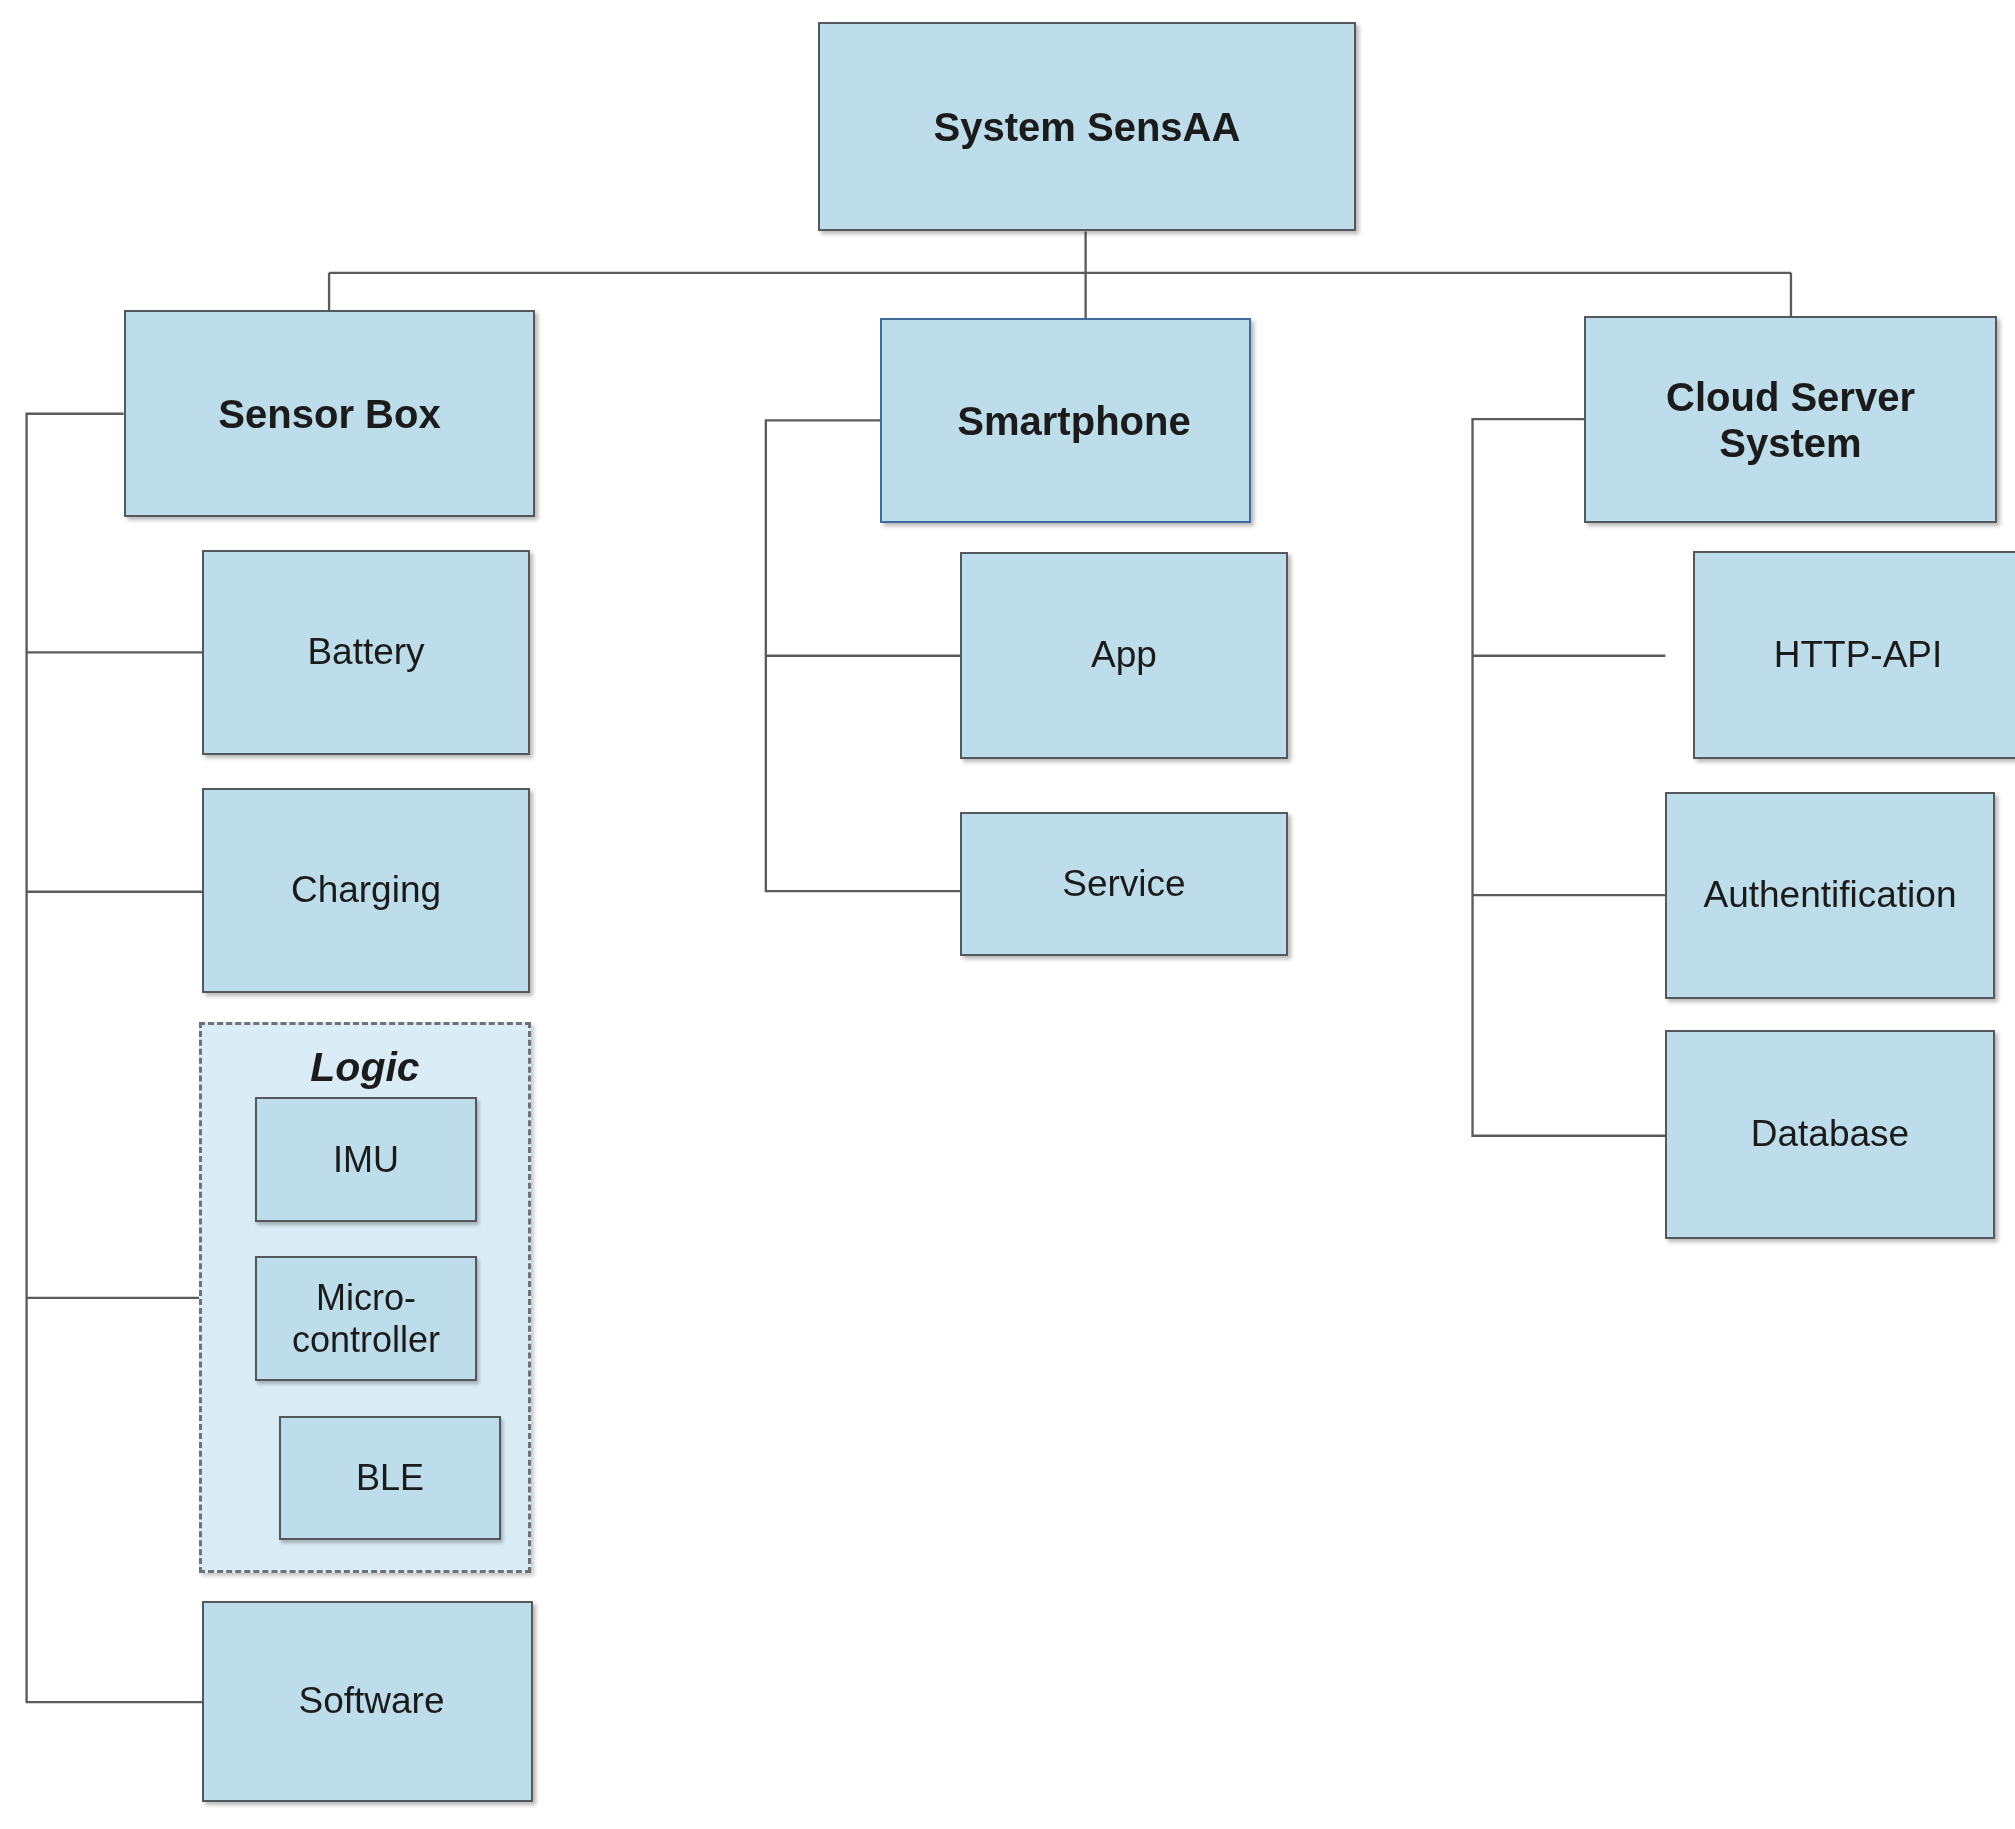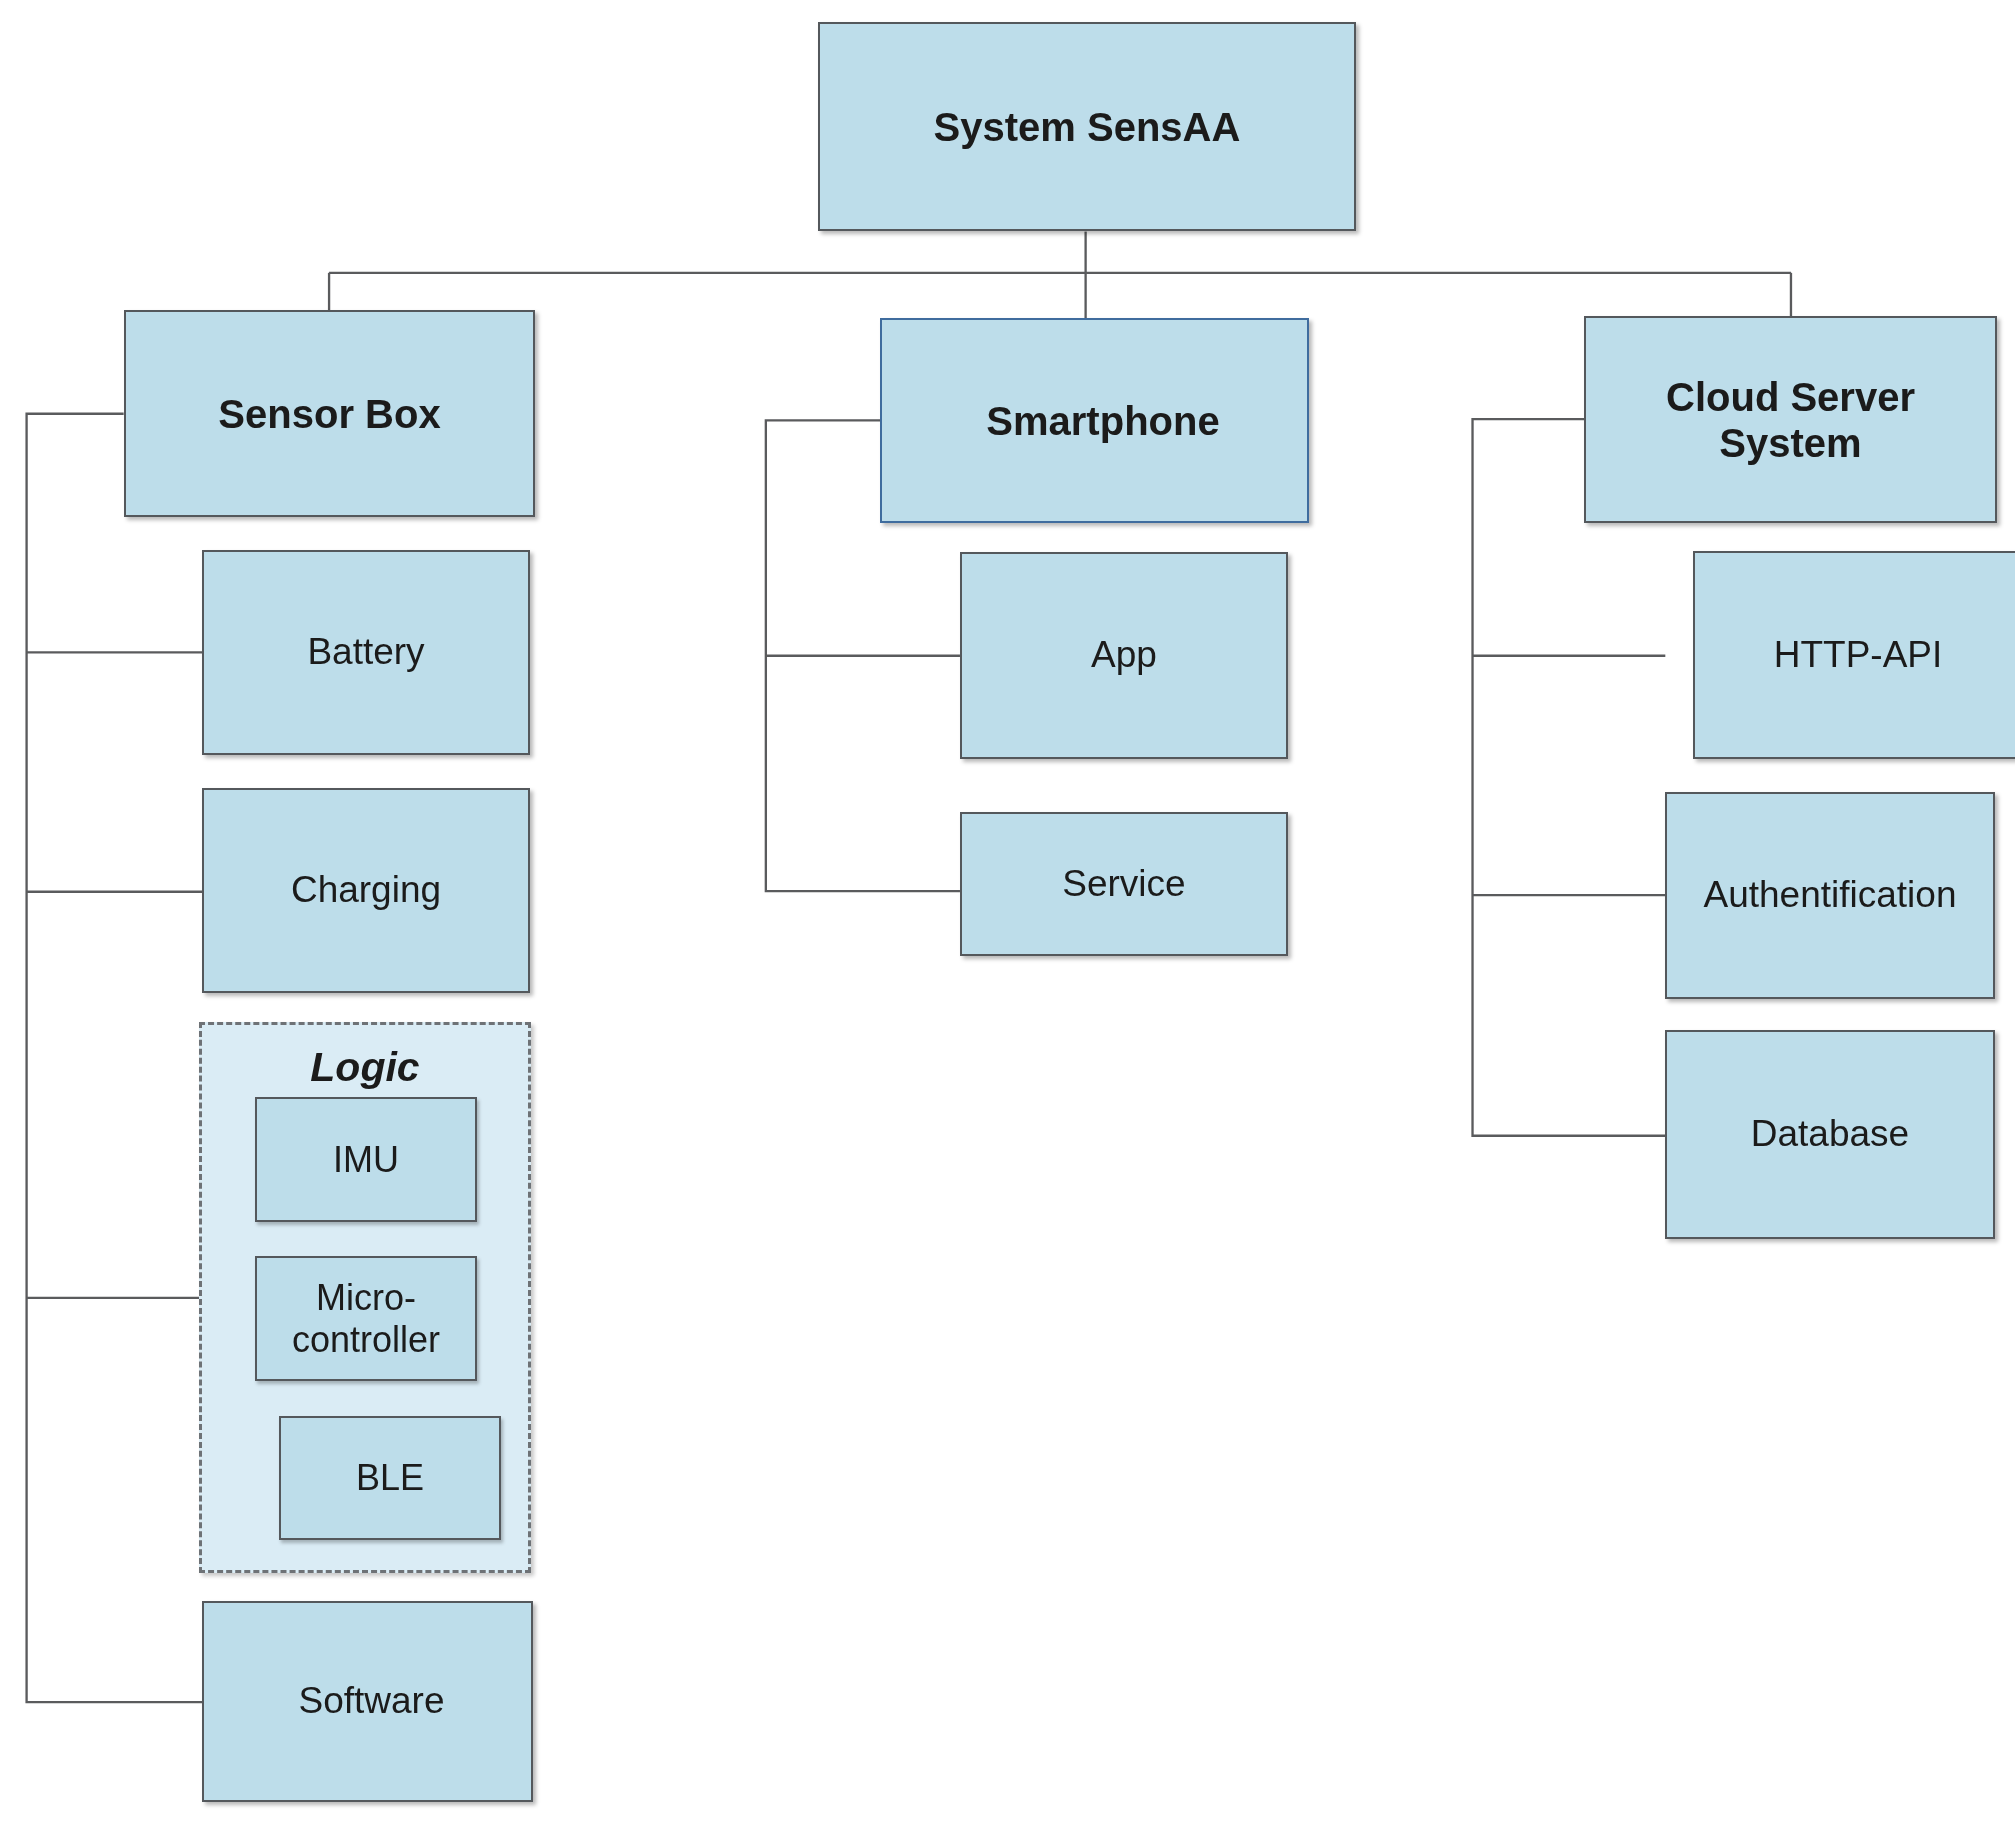--- a/index.html
+++ b/index.html
@@ -101,21 +101,21 @@
   </div>
 
   <div class="node inner" style="left:255px;top:1416px;width:222px;height:124px;margin-left:24px;">
     <span class="label">BLE</span>
   </div>
 
   <div class="node" style="left:202px;top:1601px;width:331px;height:201px;padding-left:8px;">
     <span class="label">Software</span>
   </div>
 
-  <div class="node header blue-border" style="left:880px;top:318px;width:429px;height:205px;padding-left:17px;">
+  <div class="node header blue-border" style="left:880px;top:318px;width:371px;height:205px;padding-left:17px;">
     <span class="label">Smartphone</span>
   </div>
 
   <div class="node" style="left:960px;top:552px;width:328px;height:207px;">
     <span class="label">App</span>
   </div>
 
   <div class="node" style="left:960px;top:812px;width:328px;height:144px;">
     <span class="label">Service</span>
   </div>

